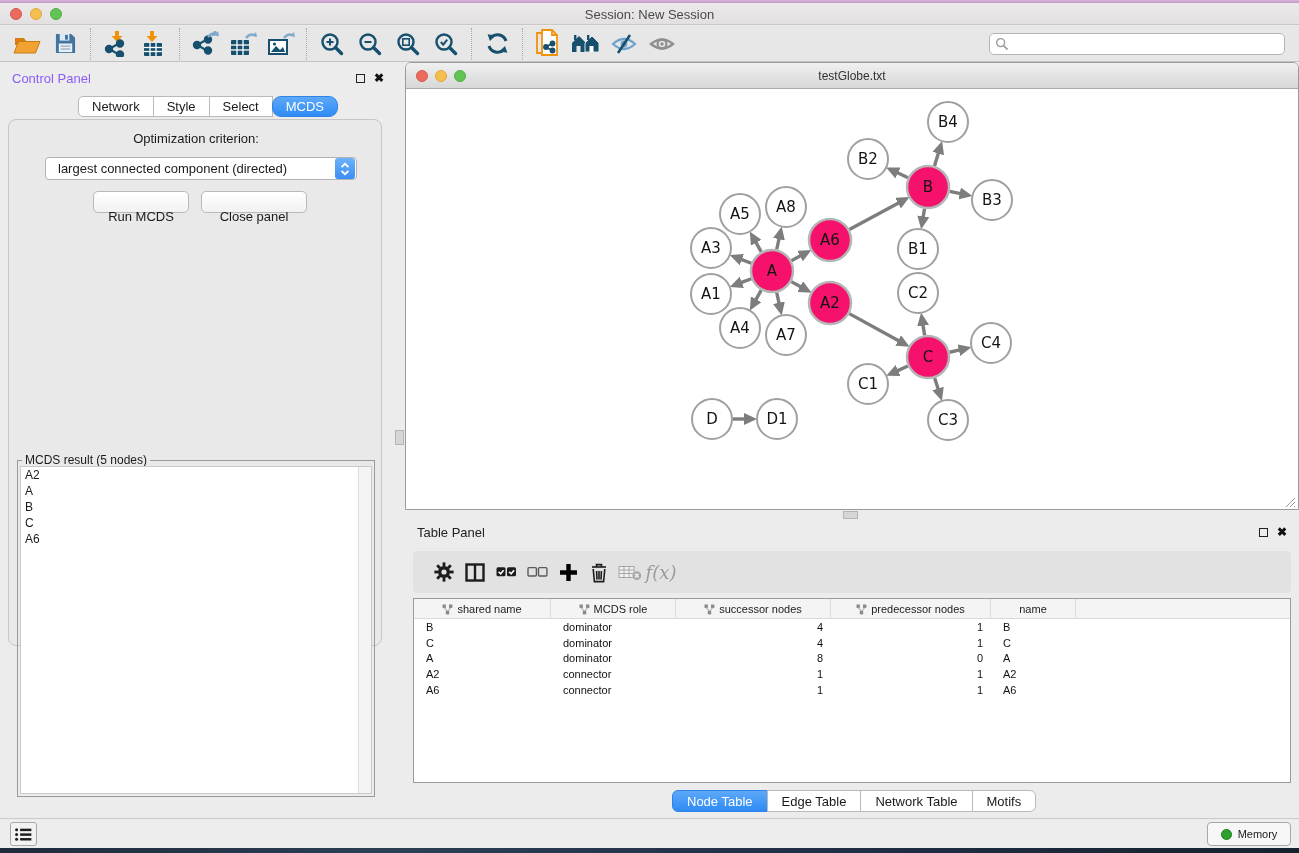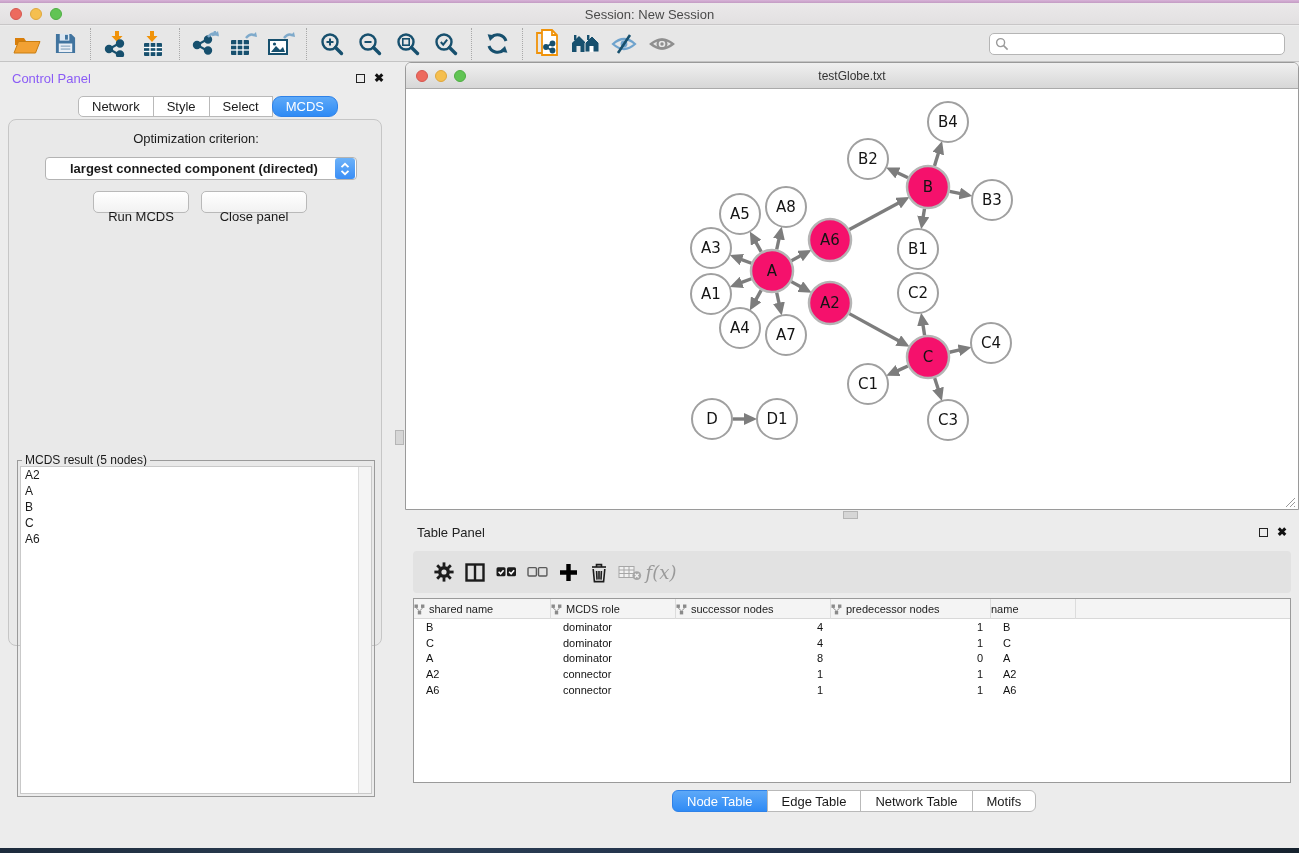--- a/index.html
+++ b/index.html
@@ -41,21 +41,21 @@
   .seg{ font-size:13px; padding:2px 13px 0; background:#fff; border:1px solid #b9b9b9;
     margin-left:-1px; text-align:center; color:#1a1a1a; }
   .seg:first-child{ border-radius:5px 0 0 5px; margin-left:0; }
   .seg:last-child{ border-radius:0 5px 5px 0; }
   .seg.active{ background:linear-gradient(#5da9f8,#2f8bf5); border-color:#2f82e8; color:#fff;border-radius:9px; }
   .cp-body{ position:absolute; left:8px; top:119px; width:374px; height:527px;
     background:#e9e9e9; border:1px solid #c6c6c6; border-radius:8px; }
   .opt-label{ position:absolute; left:0; width:374px; top:11px; text-align:center; font-size:13px; }
   .dropdown{ position:absolute; left:36px; top:37px; width:312px; height:23px; background:#fff;
     border:1px solid #b3b3b3; border-radius:4px; display:flex; align-items:center; }
-  .dropdown .dval{ flex:1; font-size:13px; padding-left:24px; white-space:nowrap;font-weight:bold; }
+  .dropdown .dval{ flex:1; font-size:13px; padding-left:12px; white-space:nowrap; }
   .stepper{ width:20px; height:21px; border-radius:3px; margin-right:1px;
     background:linear-gradient(#6db2f8,#3a8ef6); display:flex; align-items:center; justify-content:center; }
   .cp-btn{ position:absolute; top:71px; height:22px; background:linear-gradient(#ffffff,#f2f2f2);
     border:1px solid #b9b9b9; border-radius:5px; font-size:13px; text-align:center; padding-top:17px; }
   .fieldset{ position:absolute; left:8px; top:340px; width:358px; height:337px;
     border:1px solid #9a9a9a; }
   .fieldset .legend{ position:absolute; left:4px; top:-8px; background:#e9e9e9;
     font-size:12px; padding:0 3px; }
   .mcds-list{ position:absolute; left:2px; top:5px; right:2px; bottom:2px; background:#fff;
     border:1px solid #c9c9c9; overflow:hidden; }
@@ -85,21 +85,21 @@
   .tp-title{ position:absolute; left:417px; top:525px; font-size:13px; color:#222; }
   .tp-toolbar{ position:absolute; left:413px; top:551px; width:878px; height:42px;
     background:#e2e2e2; border-radius:4px; display:flex; align-items:center; gap:5px; padding-left:18px;text-align:center; }
   .tp-toolbar .ticon{ width:26px; display:flex; justify-content:center; align-items:center; }
   .fx{ font-family:"DejaVu Serif", serif; font-style:italic; color:#9a9a9a; font-size:18px; }
   .dtable{ position:absolute; left:413px; top:598px; width:878px; height:185px;
     background:#fff; border:1px solid #9a9a9a; }
   .thead{ position:absolute; left:0; top:0; right:0; height:20px; background:#f4f4f4;
     border-bottom:1px solid #d8d8d8; }
   .th{ position:absolute; top:0; height:20px; display:flex; align-items:center;
-    gap:4px; font-size:11px; color:#222; border-right:1px solid #dcdcdc; }
+    justify-content:center; gap:4px; font-size:11px; color:#222; border-right:1px solid #dcdcdc; }
   .trows{ position:absolute; left:0; top:21px; right:0; bottom:0; }
   .trow{ position:absolute; left:0; right:0; height:16px; }
   .td{ position:absolute; top:0; height:16px; font-size:11px; line-height:15px; color:#111;
     white-space:nowrap; }
   .tp-tabs{ position:absolute; left:672px; top:790px; display:flex; height:22px; }
   .tp-tabs .seg{ padding:3px 14px 0; font-size:13px; border-radius:0; }
   .tp-tabs .seg:first-child{ border-radius:6px 0 0 6px; }
   .tp-tabs .seg:last-child{ border-radius:0 6px 6px 0; }
 
   
@@ -644,14 +644,32 @@
       </div>
   </div>
 
   <div class="tp-tabs">
     <div class="seg active">Node Table</div>
     <div class="seg">Edge Table</div>
     <div class="seg">Network Table</div>
     <div class="seg">Motifs</div>
   </div>
 
+  <div class="statusbar">
+    <div class="list-btn">
+      <svg width="19" height="15" viewBox="0 0 20 16">
+        <g fill="#1c1c1c">
+          <circle cx="2.6" cy="3" r="1.6"></circle>
+            <rect x="6.4" y="1.8" width="12" height="2.6"></rect>
+          <circle cx="2.6" cy="8" r="1.6"></circle>
+            <rect x="6.4" y="6.8" width="12" height="2.6"></rect>
+          <circle cx="2.6" cy="13" r="1.6"></circle>
+            <rect x="6.4" y="11.8" width="12" height="2.6"></rect>
+        </g>
+      </svg>
+    </div>
+    <div class="mem-btn">
+      <span class="mem-dot"></span>
+      <span>Memory</span>
+    </div>
+  </div>
   <div class="bottom-strip"></div>
 </div>
 
 </body></html>

